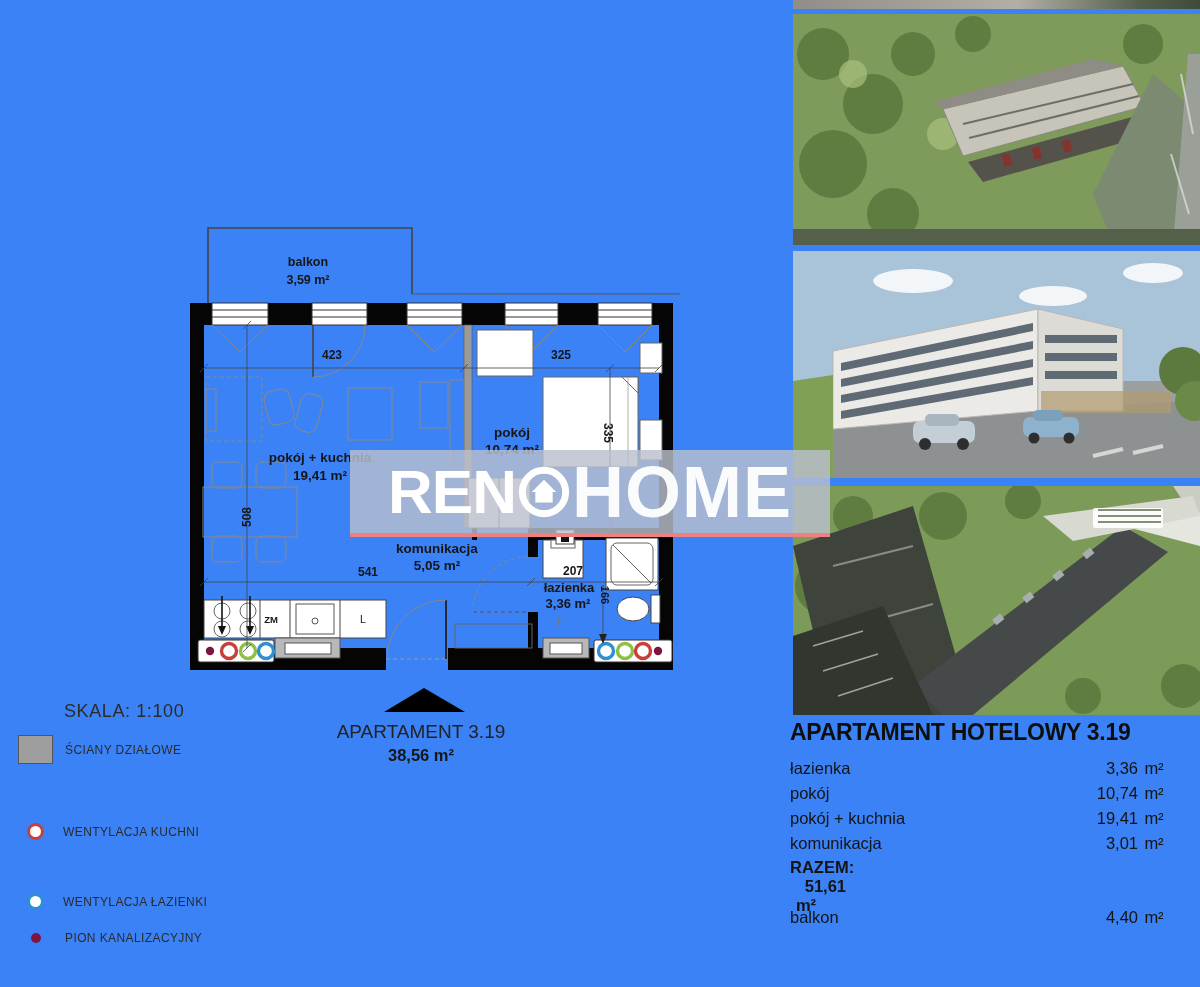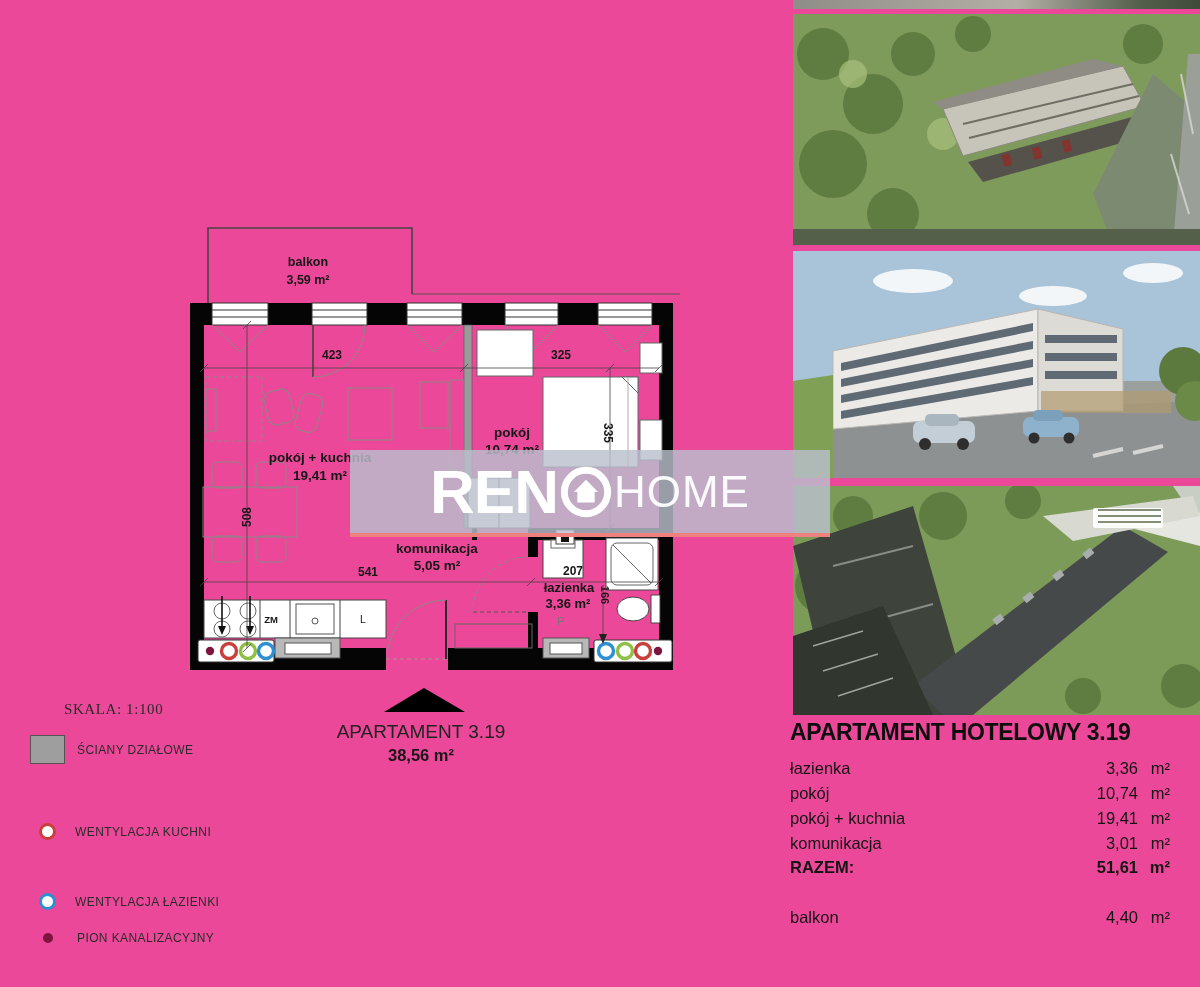--- a/index.html
+++ b/index.html
@@ -1,48 +1,48 @@
 <!DOCTYPE html>
 <html><head>
 <meta charset="utf-8">
 <style>
   html,body{margin:0;padding:0;background:#fff;}
-  #page{position:relative;width:1200px;height:987px;background:#ec4899;overflow:hidden;
+  #page{position:relative;width:1200px;height:987px;background:#3b82f6;overflow:hidden;
         font-family:"Liberation Sans",sans-serif;color:#161616;}
   .abs{position:absolute;}
   svg{font-family:"Liberation Sans",sans-serif;}
 
   
   .photo{position:absolute;left:793px;width:407px;overflow:hidden;background:#7f9b5c;}
   .photo svg{display:block;}
 
   
   #wm-band{position:absolute;left:350px;top:450px;width:480px;height:83px;
            display:flex;align-items:center;justify-content:center;z-index:6;}
   #wm-underline{position:absolute;left:350px;top:533px;width:480px;height:4px;z-index:6;}
   .wm-bold{font-weight:700;font-size:62px;color:#fff;letter-spacing:-1px;line-height:1;}
-  .wm-light{font-weight:400;font-size:44px;color:#fff;opacity:.95;letter-spacing:1px;line-height:1;}
+  .wm-light{font-weight:700;font-size:72px;color:#fff;opacity:.95;letter-spacing:1px;line-height:1;}
   .wm-o{width:52px;height:52px;margin:0 2px;}
 
   
-  .lg-row{position:absolute;left:30px;display:flex;align-items:center;}
+  .lg-row{position:absolute;left:18px;display:flex;align-items:center;}
   .lg-label{font-size:12px;letter-spacing:.4px;color:#2b2b2b;white-space:nowrap;}
   .lg-swatch{width:33px;height:27px;border:1px solid #555;margin-right:12px;}
   .lg-ring{width:11px;height:11px;border-radius:50%;border:3.5px solid #999;margin:0 19px 0 9px;background:#fff;}
   .lg-dot{width:10px;height:10px;border-radius:50%;margin:0 24px 0 13px;}
-  #legend-scale{position:absolute;left:64px;top:701px;font-size:15px;letter-spacing:.6px;color:#2b2b2b;font-family:Liberation Serif, serif;}
+  #legend-scale{position:absolute;left:64px;top:701px;font-size:18px;letter-spacing:.6px;color:#2b2b2b;}
 
   
   #summary{position:absolute;left:790px;top:719px;width:380px;}
   #summary-title{font-size:23px;font-weight:700;color:#0e0e0e;letter-spacing:-.3px;white-space:nowrap;}
   .sum-row{position:absolute;left:0;width:380px;display:flex;font-size:16.5px;color:#141414;}
   .sum-name{flex:1;text-align:left;}
   .sum-val{width:56px;text-align:right;}
-  .sum-unit{width:32px;text-align:right;}
-  .sum-bold{font-weight:700;}
+  .sum-unit{width:32px;text-align:center;}
+  .sum-bold{font-weight:700;flex-direction:column;}
 </style>
 </head>
 <body>
 
 <div id="page">
 
   <svg class="abs" style="left:0;top:0;z-index:2" width="700" height="790" viewBox="0 0 700 790">
 
     <g>
       <polyline points="208,303 208,228 412,228 412,294" fill="none" stroke="#444" stroke-width="1.6"></polyline>

